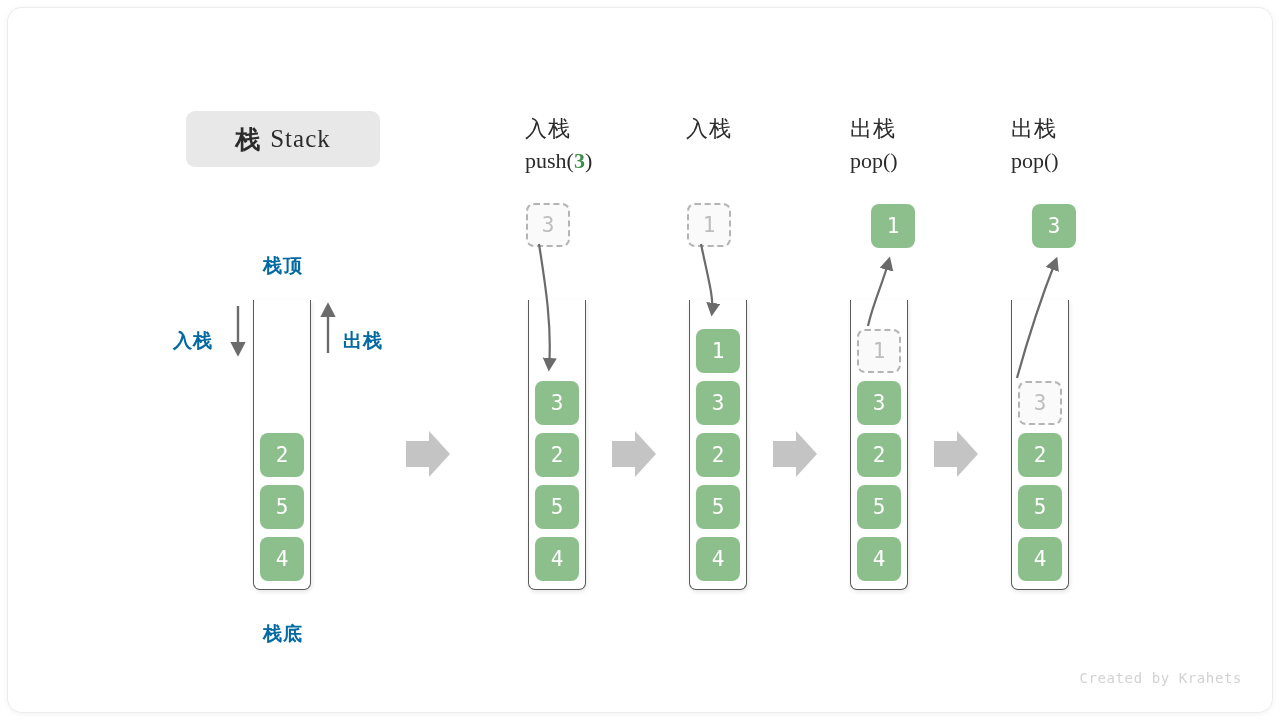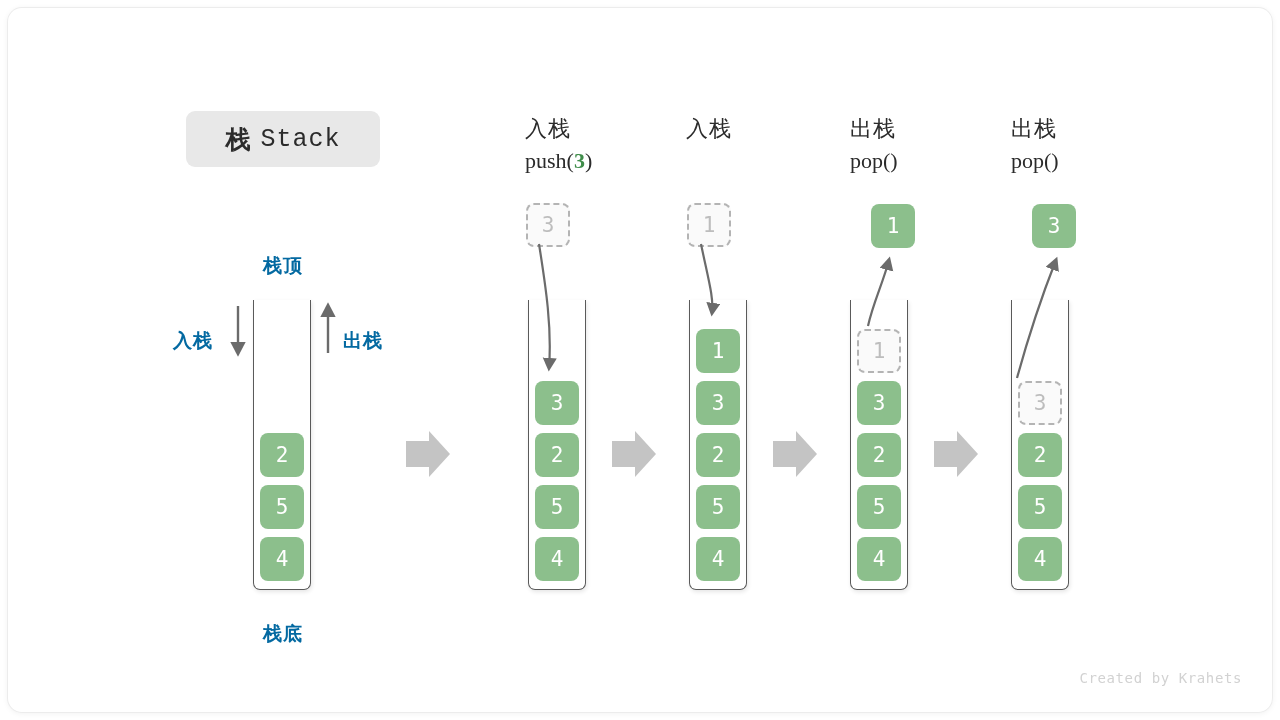--- a/index.html
+++ b/index.html
@@ -39,21 +39,21 @@
     align-items: center;
     justify-content: center;
   }
   .title-badge .t-cn {
     font-size: 25px;
     font-weight: bold;
     color: #2b2b2b;
     letter-spacing: 1px;
   }
   .title-badge .t-en {
-    font-family: Liberation Mono, monospace;
+    font-family: Liberation Serif, serif;
     font-size: 25px;
     color: #2b2b2b;
     margin-left: 9px;
     letter-spacing: 1px;
   }
 
   
   .op-head {
     position: absolute;
     width: 150px;

